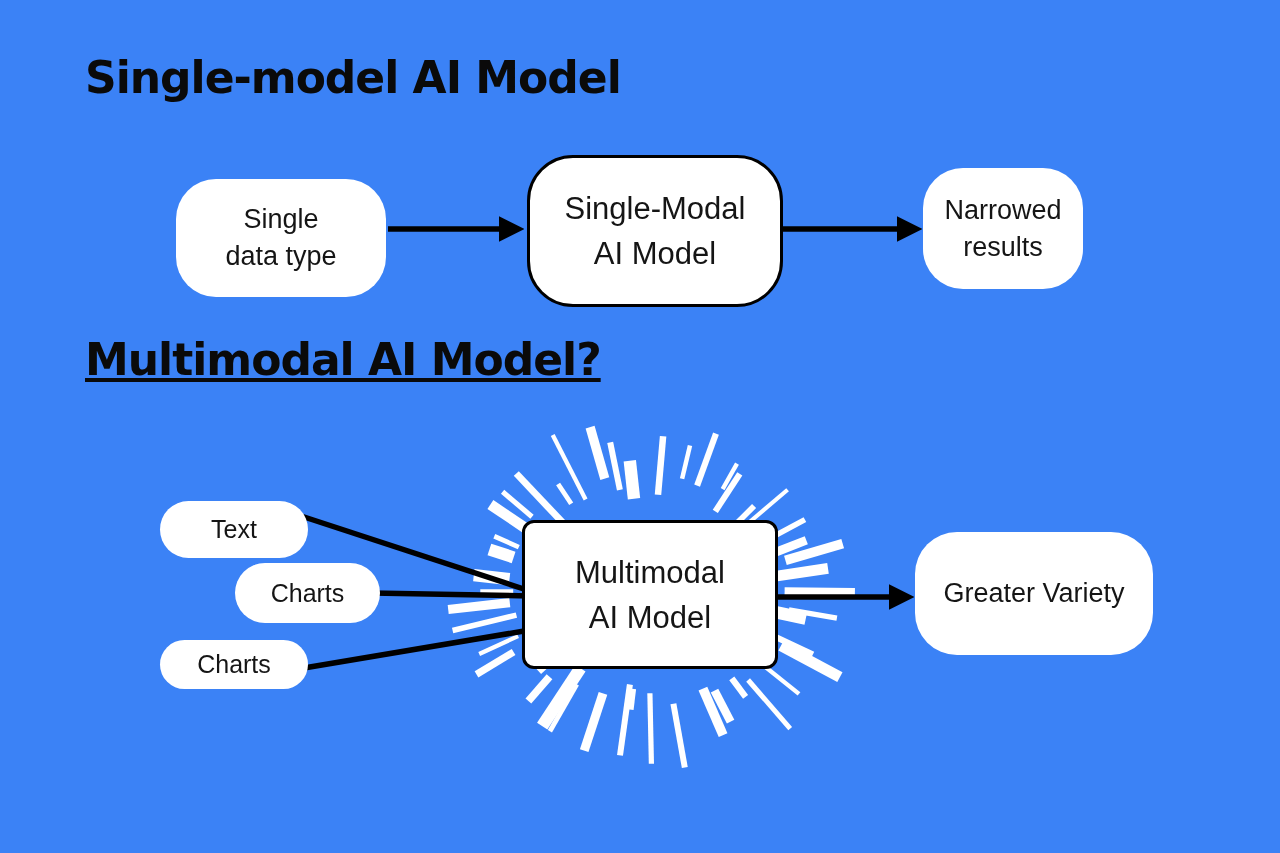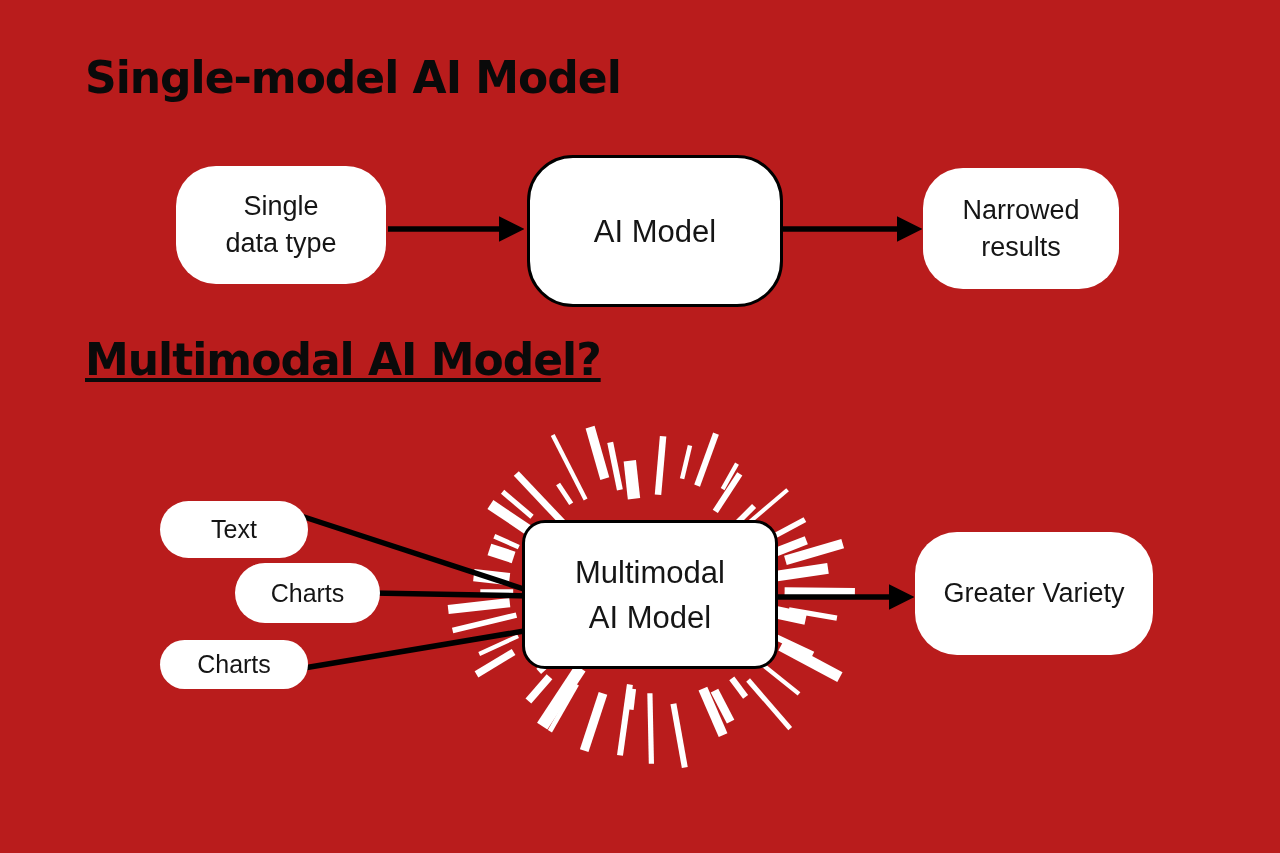--- a/index.html
+++ b/index.html
@@ -30,41 +30,41 @@
     display:flex;
     flex-direction:column;
     align-items:center;
     justify-content:center;
     text-align:center;
     color:#151515;
     z-index:2;
   }
   .box .ln{display:block;white-space:nowrap;}
 
-  #box-input1{left:176px;top:166px;width:210px;height:118px;border-radius:40px;font-size:27px;line-height:37px;}
+  #box-input1{left:176px;top:179px;width:210px;height:118px;border-radius:40px;font-size:27px;line-height:37px;}
   #box-model1{left:527px;top:155px;width:250px;height:146px;border-radius:46px;border:3px solid #000;font-size:31px;line-height:45px;}
-  #box-output1{left:923px;top:168px;width:196px;height:121px;border-radius:40px;font-size:27px;line-height:37px;}
+  #box-output1{left:923px;top:168px;width:160px;height:121px;border-radius:40px;font-size:27px;line-height:37px;}
 
   #pill-text  {left:160px;top:489px;width:148px;height:57px;border-radius:29px;font-size:25px;margin-top:12px;}
   #pill-images{left:235px;top:563px;width:145px;height:60px;border-radius:30px;font-size:25px;}
   #pill-charts{left:160px;top:640px;width:148px;height:49px;border-radius:29px;font-size:25px;}
 
-  #box-model2{left:522px;top:520px;width:250px;height:143px;border-radius:23px;border:3px solid #000;font-size:31px;line-height:45px;text-align:right;}
+  #box-model2{left:522px;top:520px;width:250px;height:143px;border-radius:12px;border:3px solid #000;font-size:31px;line-height:45px;text-align:right;}
   #box-output2{left:915px;top:532px;width:238px;height:123px;border-radius:42px;font-size:27px;line-height:37px;gap:24px;}
 
   #overlay{
     position:absolute;
     left:0;top:0;
     z-index:1;
   }
 </style>
 </head>
 <body>
 
-<div class="canvas" style="background: #b91c1c;">
+<div class="canvas" style="background: #3b82f6;">
 
   <h1 class="title" id="title-single">Single-model AI Model</h1>
 
   <h1 class="title" id="title-multi">Multimodal AI Model?</h1>
 
   <svg id="overlay" width="1280" height="853" viewBox="0 0 1280 853">
     <defs>
       <marker id="ah" markerUnits="strokeWidth" markerWidth="4.6" markerHeight="4.6" viewBox="0 0 10 10" refX="7.5" refY="5" orient="auto">
         <path d="M0 0 L10 5 L0 10 Z" fill="#000"></path>
       </marker>
@@ -129,20 +129,21 @@
       <line x1="298" y1="669" x2="530" y2="630"></line>
     </g>
   </svg>
 
   <div class="box" id="box-input1">
     <span class="ln">Single</span>
     <span class="ln">data type</span>
   </div>
 
   <div class="box" id="box-model1">
+    <span class="ln">Single-Modal</span>
     <span class="ln">AI Model</span>
   </div>
 
   <div class="box" id="box-output1">
     <span class="ln">Narrowed</span>
     <span class="ln">results</span>
   </div>
 
   <div class="box" id="pill-text">
     <span class="ln">Text</span>

